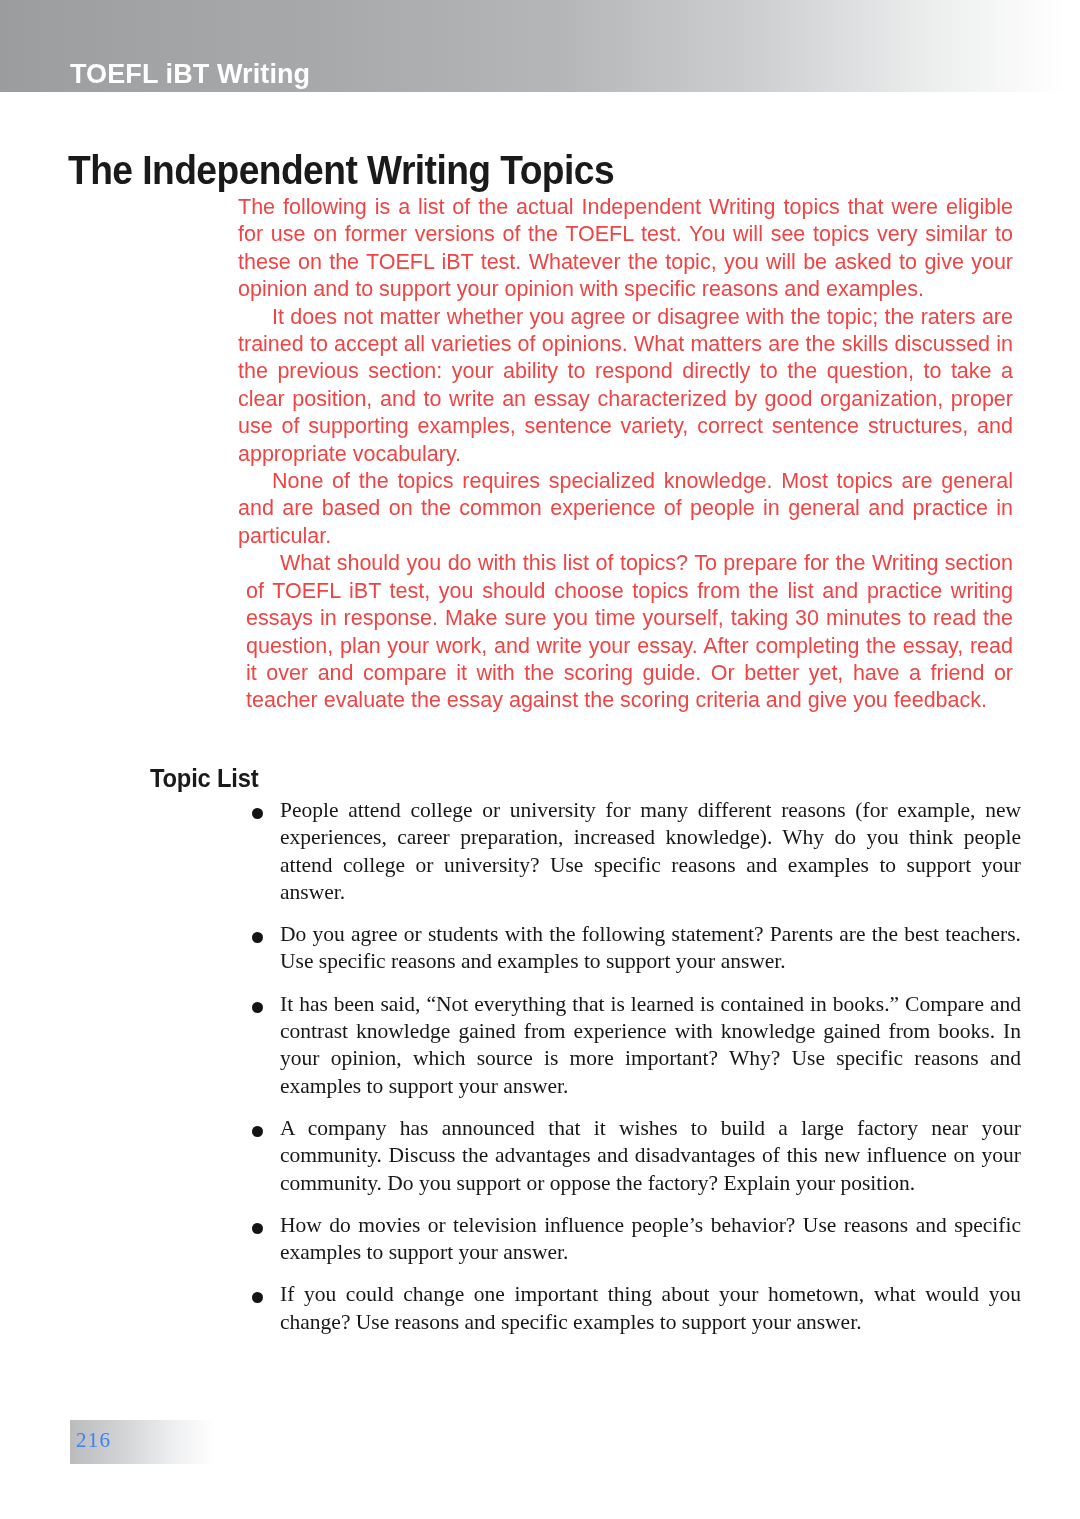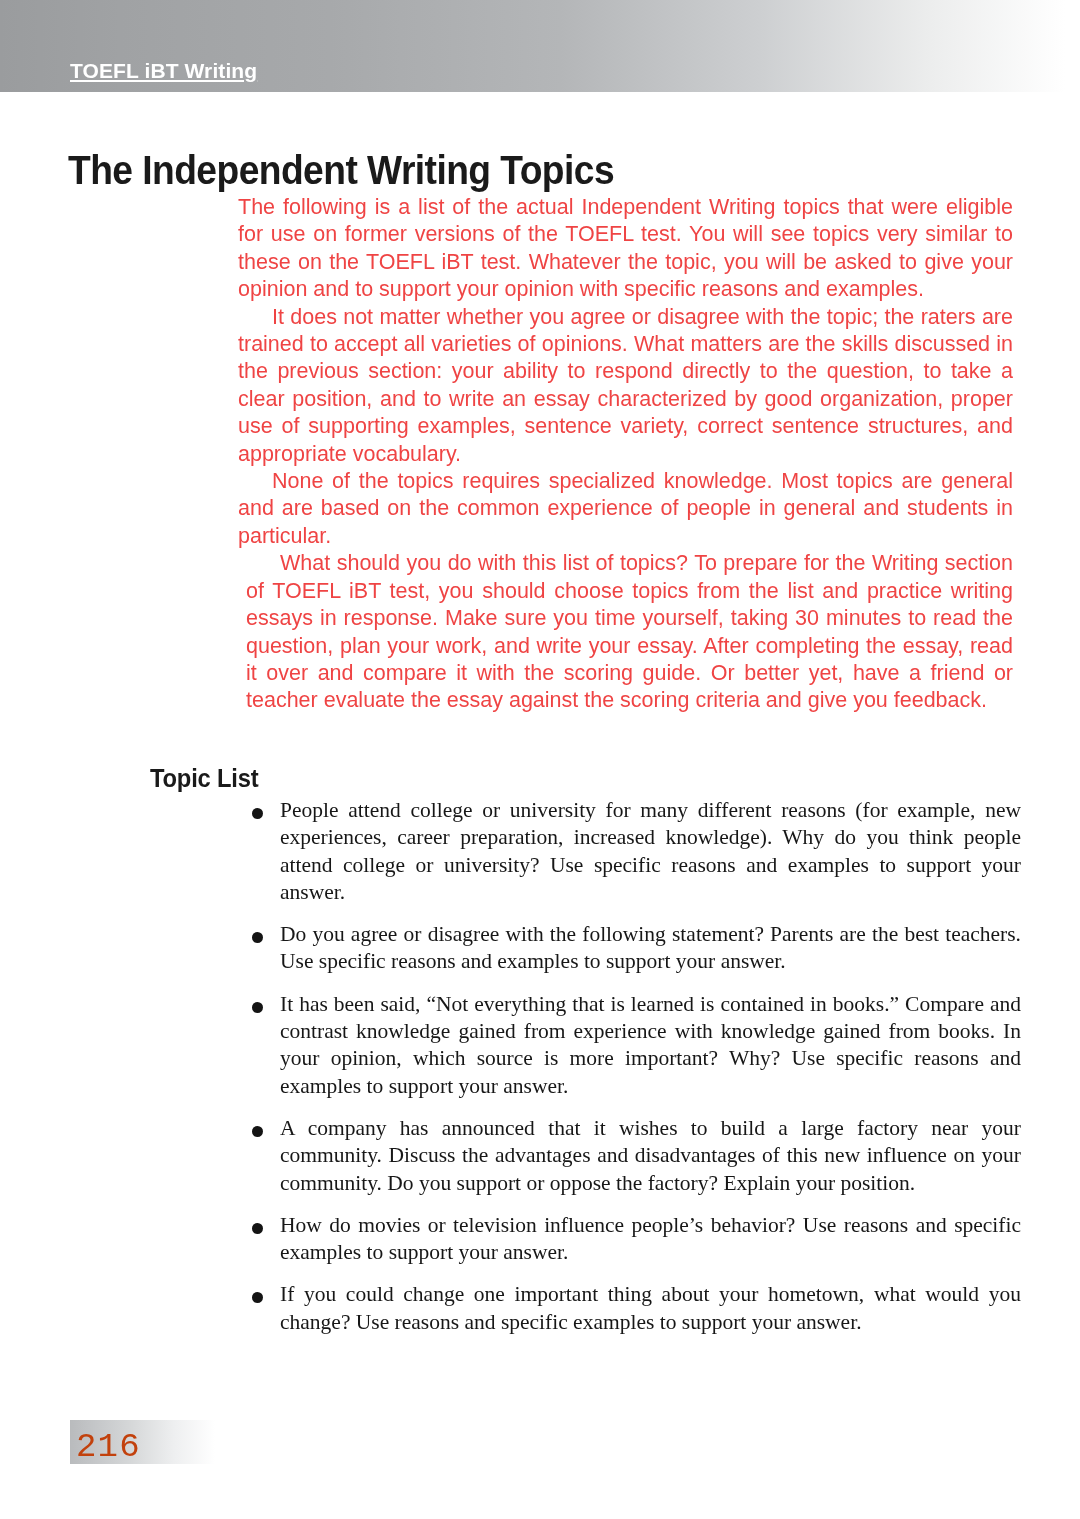--- a/index.html
+++ b/index.html
@@ -31,25 +31,24 @@
                 #cdcfd1 760px,
                 #eceded 930px,
                 #ffffff 1065px);
   }
   .header-title {
     position: absolute;
     left: 70px;
     top: 59px;
     font-family: "Liberation Sans", sans-serif;
     font-weight: bold;
-    font-size: 21px;
+    font-size: 27px;
     letter-spacing: 0.1px;
     color: #ffffff;
     white-space: nowrap;
-    text-decoration: underline;
   }
 
   
   .chapter-title {
     position: absolute;
     left: 68px;
     top: 120px;
     font-family: "Liberation Sans", sans-serif;
     font-weight: bold;
     font-size: 40px;
@@ -149,54 +148,54 @@
                 #b9bbbd 0px,
                 #c4c6c8 24px,
                 #d6d8d9 62px,
                 #eeeff0 104px,
                 #ffffff 145px);
   }
   .footer-pagenum {
     position: absolute;
     left: 76px;
     top: 1428px;
-    font-family: Liberation Mono, monospace;
-    font-size: 34px;
+    font-family: Liberation Serif, serif;
+    font-size: 21px;
     letter-spacing: 1.2px;
-    color: #c2410c;
+    color: #3b82f6;
   }
 </style>
 </head>
 <body>
 
 <div class="page">
 
   <div class="header-band">
     <div class="header-title">TOEFL iBT Writing</div>
   </div>
 
   <h1 class="chapter-title">The Independent Writing Topics</h1>
 
   <div class="body-col">
     <p>The following is a list of the actual Independent Writing topics that were eligible for use on former versions of the TOEFL test. You will see topics very similar to these on the TOEFL iBT test. Whatever the topic, you will be asked to give your opinion and to support your opinion with specific reasons and examples.</p>
     <p class="indented">It does not matter whether you agree or disagree with the topic; the raters are trained to accept all varieties of opinions. What matters are the skills discussed in the previous section: your ability to respond directly to the question, to take a clear position, and to write an essay characterized by good organization, proper use of supporting examples, sentence variety, correct sentence structures, and appropriate vocabulary.</p>
-    <p class="indented">None of the topics requires specialized knowledge. Most topics are general and are based on the common experience of people in general and students in particular.</p>
+    <p class="indented">None of the topics requires specialized knowledge. Most topics are general and are based on the common experience of people in general and practice in particular.</p>
     <p class="indented">What should you do with this list of topics? To prepare for the Writing section of TOEFL iBT test, you should choose topics from the list and practice writing essays in response. Make sure you time yourself, taking 30 minutes to read the question, plan your work, and write your essay. After completing the essay, read it over and compare it with the scoring guide. Or better yet, have a friend or teacher evaluate the essay against the scoring criteria and give you feedback.</p>
   </div>
 
   <h2 class="section-title">Topic List</h2>
 
   <ul class="topic-list" style="list-style:none;margin:8px;padding:0;">
     <li class="topic-item">
       <span class="topic-bullet"></span>
       <span class="topic-text">People attend college or university for many different reasons (for example, new experiences, career preparation, increased knowledge). Why do you think people attend college or university? Use specific reasons and examples to support your answer.</span>
     </li>
     <li class="topic-item">
       <span class="topic-bullet"></span>
-      <span class="topic-text">Do you agree or disagree with the following statement? Parents are the best teachers. Use specific reasons and examples to support your answer.</span>
+      <span class="topic-text">Do you agree or students with the following statement? Parents are the best teachers. Use specific reasons and examples to support your answer.</span>
     </li>
     <li class="topic-item">
       <span class="topic-bullet"></span>
       <span class="topic-text">It has been said, “Not everything that is learned is contained in books.” Compare and contrast knowledge gained from experience with knowledge gained from books. In your opinion, which source is more important? Why? Use specific reasons and examples to support your answer.</span>
     </li>
     <li class="topic-item">
       <span class="topic-bullet"></span>
       <span class="topic-text">A company has announced that it wishes to build a large factory near your community. Discuss the advantages and disadvantages of this new influence on your community. Do you support or oppose the factory? Explain your position.</span>
     </li>
     <li class="topic-item">

